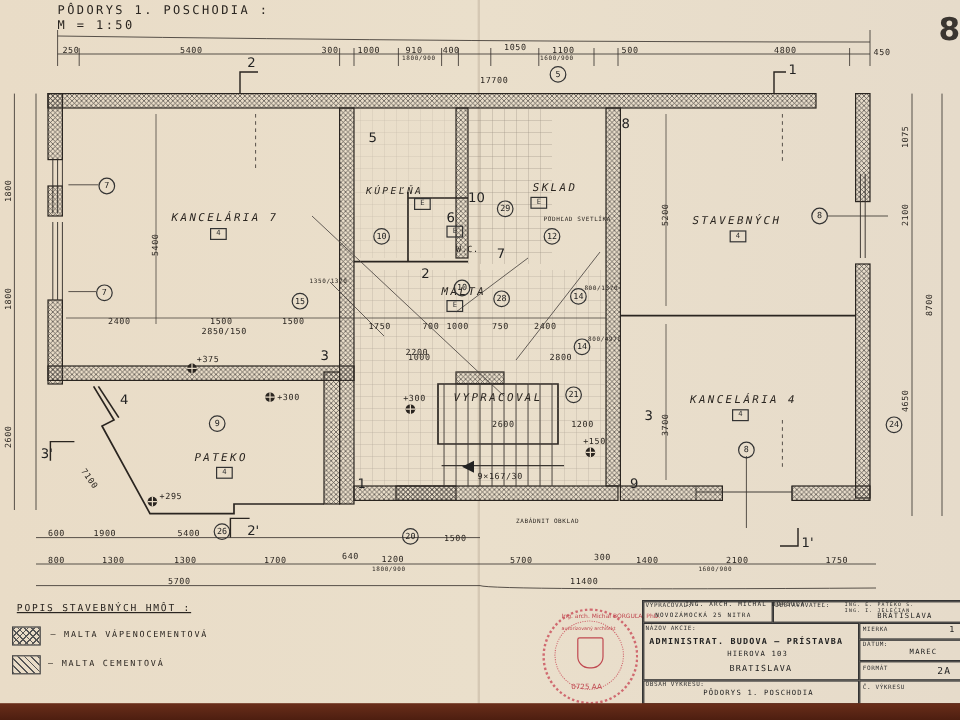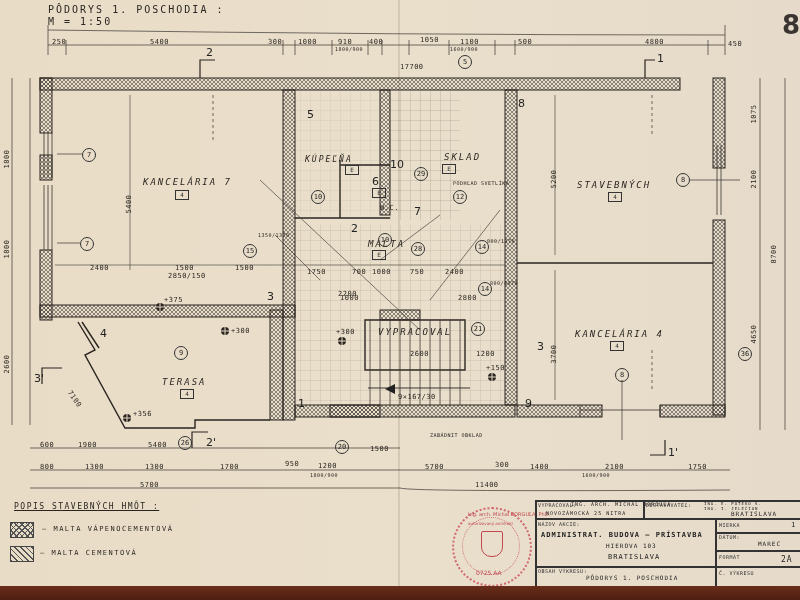--- a/index.html
+++ b/index.html
@@ -249,21 +249,21 @@
 <div class="txt room" style="left:577px; top:180px;">STAVEBNÝCH</div>
 <div class="tag" style="left:608px; top:192px;">4</div>
 <div class="txt small" style="left:545px; top:175px; transform:rotate(-90deg);">5200</div>
 
 <div class="txt room" style="left:368px; top:239px;">MALTA</div>
 <div class="tag" style="left:372px; top:250px;">E</div>
 
 <div class="txt room" style="left:378px; top:327px;">VYPRACOVAL</div>
 <div class="txt small" style="left:398px; top:393px;">9×167/30</div>
 
-<div class="txt room" style="left:162px; top:377px;">TERASA</div>
+<div class="txt room" style="left:162px; top:377px;">PATEKO</div>
 <div class="tag" style="left:180px; top:389px;">4</div>
 
 <div class="txt room" style="left:575px; top:329px;">KANCELÁRIA 4</div>
 <div class="tag" style="left:610px; top:341px;">4</div>
 <div class="txt small" style="left:545px; top:350px; transform:rotate(-90deg);">3700</div>
 
 <div class="num" style="left:298px; top:397px;">1</div>
 <div class="num" style="left:351px; top:222px;">2</div>
 <div class="num" style="left:267px; top:290px;">3</div>
 <div class="num" style="left:100px; top:327px;">4</div>
@@ -279,29 +279,29 @@
 <div class="circle" style="left:615px; top:368px;">8</div>
 <div class="circle" style="left:174px; top:346px;">9</div>
 <div class="circle" style="left:311px; top:190px;">10</div>
 <div class="circle" style="left:378px; top:233px;">10</div>
 <div class="circle" style="left:453px; top:190px;">12</div>
 <div class="circle" style="left:475px; top:240px;">14</div>
 <div class="circle" style="left:478px; top:282px;">14</div>
 <div class="circle" style="left:243px; top:244px;">15</div>
 <div class="circle" style="left:335px; top:440px;">20</div>
 <div class="circle" style="left:471px; top:322px;">21</div>
-<div class="circle" style="left:738px; top:347px;">36</div>
+<div class="circle" style="left:738px; top:347px;">24</div>
 <div class="circle" style="left:414px; top:167px;">29</div>
 <div class="circle" style="left:178px; top:436px;">26</div>
 <div class="circle" style="left:411px; top:242px;">28</div>
 <div class="circle" style="left:458px; top:55px;">5</div>
 
 <div class="txt small" style="left:164px; top:296px;">+375</div>
 <div class="txt small" style="left:231px; top:327px;">+300</div>
-<div class="txt small" style="left:133px; top:410px;">+356</div>
+<div class="txt small" style="left:133px; top:410px;">+295</div>
 <div class="txt small" style="left:336px; top:328px;">+300</div>
 <div class="txt small" style="left:486px; top:364px;">+150</div>
 
 <div class="txt small" style="left:90px; top:264px;">2400</div>
 <div class="txt small" style="left:175px; top:264px;">1500</div>
 <div class="txt small" style="left:168px; top:272px;">2850/150</div>
 <div class="txt small" style="left:235px; top:264px;">1500</div>
 <div class="txt small" style="left:307px; top:268px;">1750</div>
 <div class="txt small" style="left:352px; top:268px;">700</div>
 <div class="txt small" style="left:372px; top:268px;">1000</div>
@@ -326,21 +326,21 @@
 <div class="txt small" style="left:745px; top:330px; transform:rotate(-90deg);">4650</div>
 
 <div class="txt small" style="left:40px; top:441px;">600</div>
 <div class="txt small" style="left:78px; top:441px;">1900</div>
 <div class="txt small" style="left:148px; top:441px;">5400</div>
 <div class="txt small" style="left:370px; top:445px;">1500</div>
 <div class="txt small" style="left:40px; top:463px;">800</div>
 <div class="txt small" style="left:85px; top:463px;">1300</div>
 <div class="txt small" style="left:145px; top:463px;">1300</div>
 <div class="txt small" style="left:220px; top:463px;">1700</div>
-<div class="txt small" style="left:285px; top:460px;">950</div>
+<div class="txt small" style="left:285px; top:460px;">640</div>
 <div class="txt small" style="left:318px; top:462px;">1200</div>
 <div class="txt small" style="left:310px; top:472px; font-size:5px;">1800/900</div>
 <div class="txt small" style="left:425px; top:463px;">5700</div>
 <div class="txt small" style="left:495px; top:461px;">300</div>
 <div class="txt small" style="left:530px; top:463px;">1400</div>
 <div class="txt small" style="left:605px; top:463px;">2100</div>
 <div class="txt small" style="left:582px; top:472px; font-size:5px;">1600/900</div>
 <div class="txt small" style="left:688px; top:463px;">1750</div>
 <div class="txt small" style="left:140px; top:481px;">5700</div>
 <div class="txt small" style="left:475px; top:481px;">11400</div>

